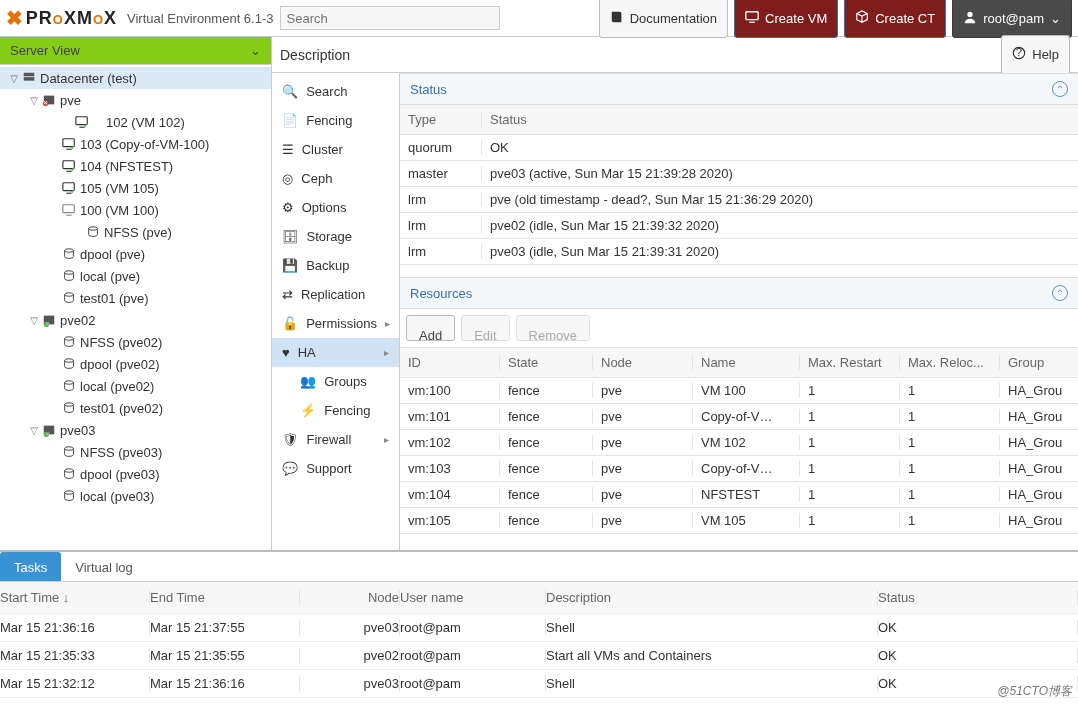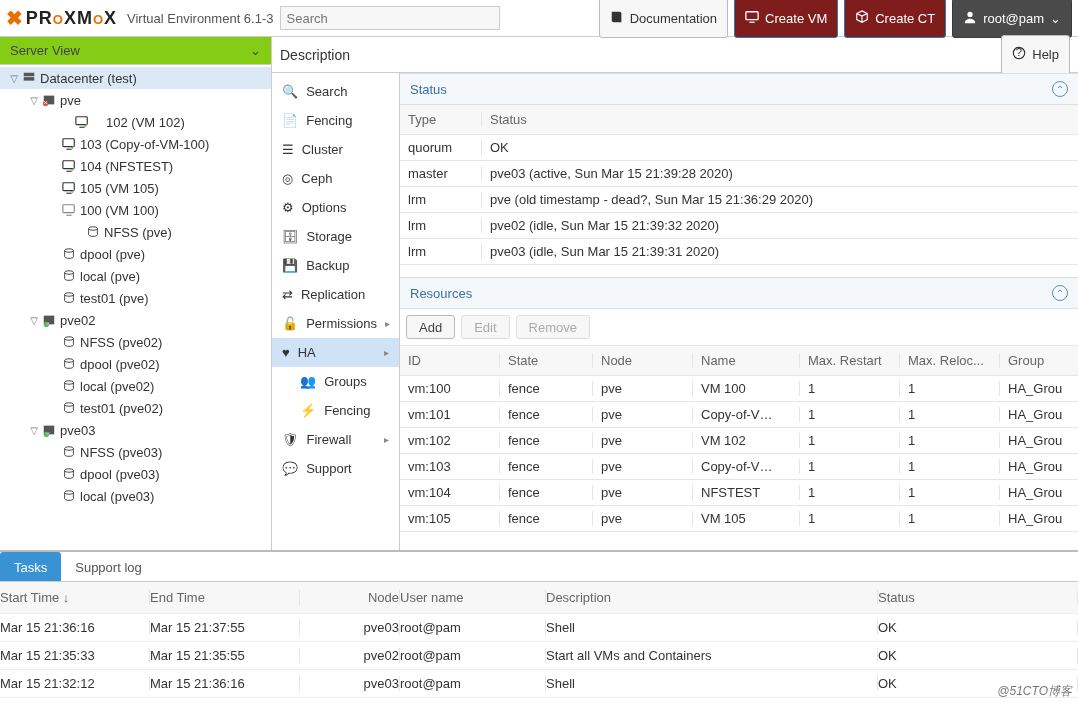--- a/index.html
+++ b/index.html
@@ -38,21 +38,21 @@
 .panel-hdr { display: flex; align-items: center; justify-content: space-between; height: 32px; padding: 0 10px; background: #f5f8fb; border-top: 1px solid #ddd; border-bottom: 1px solid #ddd; color: #3a6ea5; font-size: 14px; }
 .panel-hdr .collapse-ico { width: 16px; height: 16px; border: 1.5px solid #5a8fc2; border-radius: 50%; display: flex; align-items: center; justify-content: center; color: #5a8fc2; font-size: 10px; }
 .grid-hdr, .grid-row { display: flex; border-bottom: 1px solid #e5e5e5; }
 .grid-hdr { background: #f7f7f7; color: #666; height: 30px; align-items: center; }
 .grid-row { height: 26px; align-items: center; }
 .grid-hdr > div, .grid-row > div { padding: 0 8px; border-right: 1px solid #e5e5e5; overflow: hidden; text-overflow: ellipsis; white-space: nowrap; }
 .grid-hdr > div:last-child, .grid-row > div:last-child { border-right: none; }
 .status-type { width: 82px; }
 .status-val { flex: 1; }
 .toolbar { display: flex; gap: 6px; padding: 6px; border-bottom: 1px solid #e5e5e5; }
-.tbtn { height: 24px; padding: 4px 12px; border: 1px solid #bbb; background: #f7f7f7; border-radius: 3px; cursor: pointer; color: #444; }
+.tbtn { height: 24px; padding: 12px 12px; border: 1px solid #bbb; background: #f7f7f7; border-radius: 3px; cursor: pointer; color: #444; }
 .tbtn.disabled { color: #aaa; border-color: #ddd; cursor: default; }
 .res-id{width:100px}.res-state{width:93px}.res-node{width:100px}.res-name{width:107px}.res-mr{width:100px}.res-ml{width:100px}.res-grp{flex:1}
 .bottom { height: 156px; border-top: 2px solid #bbb; display: flex; flex-direction: column; }
 .bottom-tabs { display: flex; height: 30px; border-bottom: 1px solid #ccc; align-items: stretch; }
 .bottom-tabs .tab { padding: 8px 14px 0; cursor: pointer; color: #555; }
 .bottom-tabs .tab.active { background: #3892d4; color: #fff; border-radius: 3px 3px 0 0; }
 .tasks-hdr, .task-row { display: flex; align-items: center; height: 28px; border-bottom: 1px solid #eee; }
 .tasks-hdr { background: #f7f7f7; color: #666; height: 32px; }
 .tasks-hdr > div, .task-row > div { padding: 0 0; border-right: 1px solid #e5e5e5; overflow: hidden; text-overflow: ellipsis; white-space: nowrap; }
 .t-start{width:150px}.t-end{width:150px}.t-node{width:100px; text-align:right}.t-user{width:146px}.t-desc{flex:1}.t-stat{width:200px}
@@ -498,21 +498,21 @@
             </div>
           </div>
       </div>
     </div>
   </div>
 </div>
 
 <div class="bottom">
   <div class="bottom-tabs">
     <div class="tab active">Tasks</div>
-    <div class="tab">Support log</div>
+    <div class="tab">Virtual log</div>
   </div>
   <div class="tasks-hdr">
     <div class="t-start">Start Time ↓</div>
     <div class="t-end">End Time</div>
     <div class="t-node">Node</div>
     <div class="t-user">User name</div>
     <div class="t-desc">Description</div>
     <div class="t-stat">Status</div>
   </div>
   <div id="task-rows">

